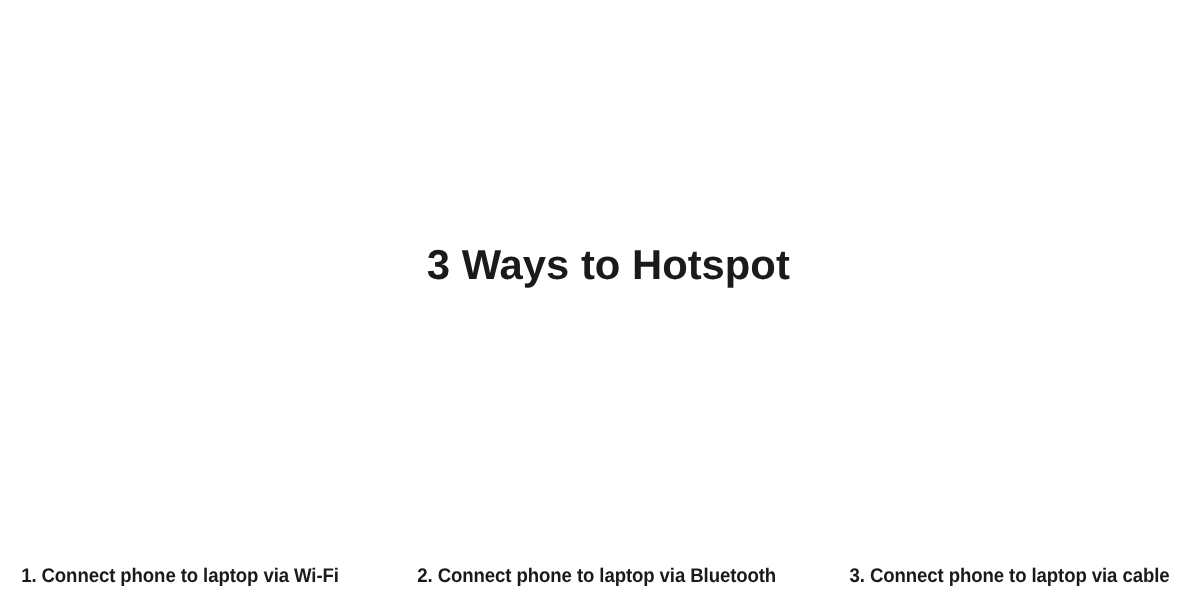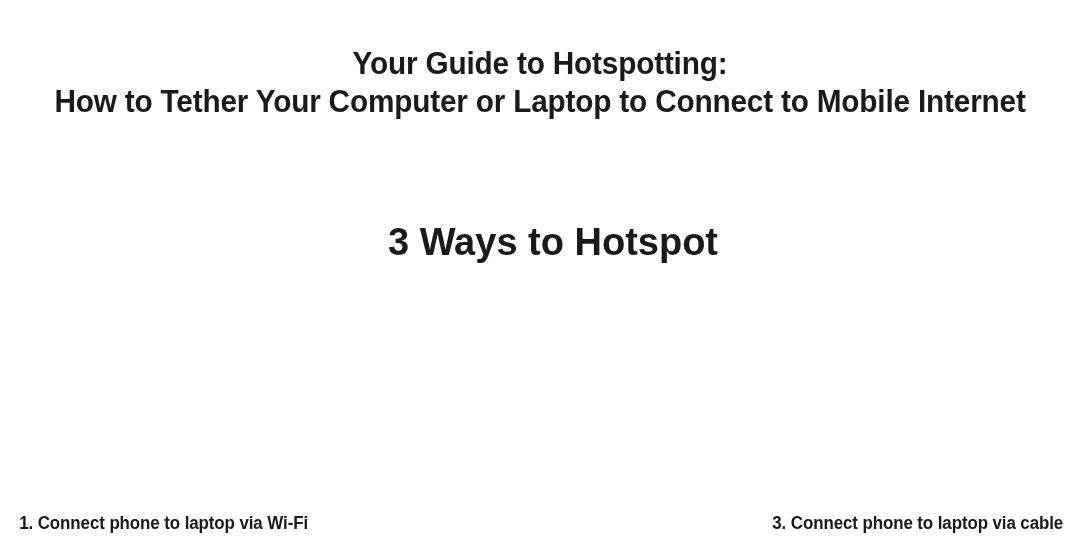--- a/index.html
+++ b/index.html
@@ -116,37 +116,36 @@
   }
   .caption-1 { left: -16px; }
   .caption-2 { left: 362px; }
   .caption-3 { left: 738px; }
 </style>
 </head>
 <body>
 
 <div class="page">
 
-  <div class="title-block">
-    <span class="title-line title-line-1">Your Guide to Hotspotting:</span>
-    <span class="title-line title-line-2">How to Tether Your Computer or Laptop to Connect to Mobile Internet</span>
-  </div>
 
   <div class="subtitle">
     <span class="subtitle-inner">3 Ways to Hotspot</span>
   </div>
 
   <div class="illustration-area">
     <div class="illustration-slot slot-1"></div>
     <div class="illustration-slot slot-2"></div>
     <div class="illustration-slot slot-3"></div>
   </div>
 
   <div class="captions">
     <div class="caption caption-1">
       <span>1. Connect phone to laptop via Wi-Fi</span>
     </div>
+    <div class="caption caption-2">
+      <span>2. Connect phone to laptop via Bluetooth</span>
+    </div>
     <div class="caption caption-3">
       <span>3. Connect phone to laptop via cable</span>
     </div>
   </div>
 
 </div>
 
 </body></html>

